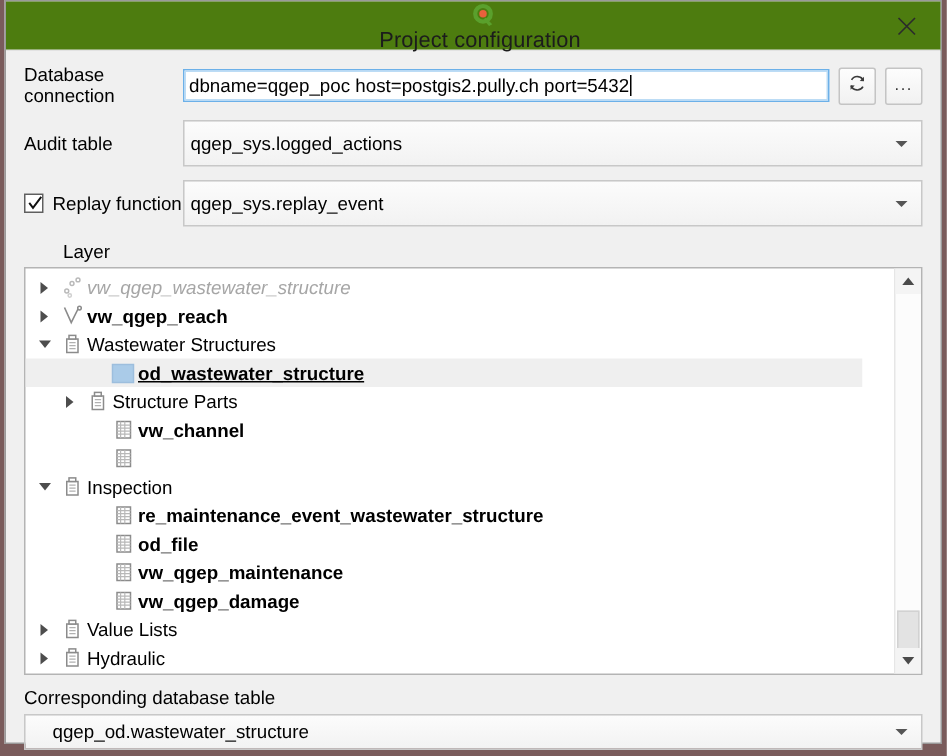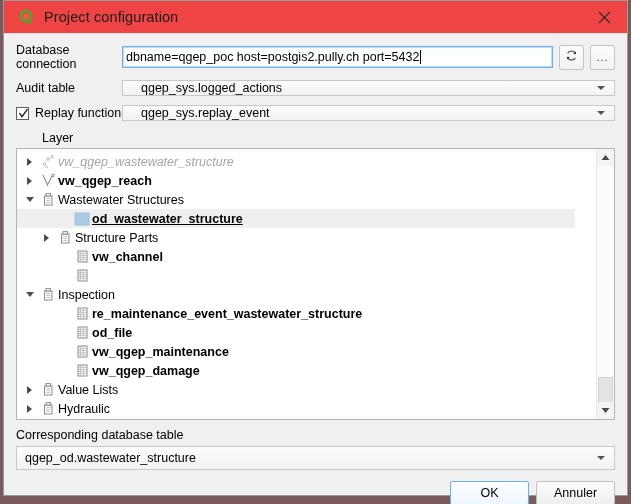--- a/index.html
+++ b/index.html
@@ -18,24 +18,25 @@
     left: 3px; top: 0px;
     width: 625px; height: 496px;
     background: #f0f0f0;
     border: 1px solid #9a9a9a;
     box-sizing: border-box;
   }
   
   .titlebar {
     position: relative;
     height: 32px;
-    background: #ef4444;
+    background: #4d7c0f;
     border-bottom: 1px solid #e2e2e2;
     display: flex;
     align-items: center;
+    flex-direction: column;
   }
   .app-icon {
     width: 18px; height: 18px;
     margin-left: 13px;
     position: relative;
     flex: none;
   }
   .title-text {
     margin-left: 9px;
     font-size: 14.5px;
@@ -97,27 +98,27 @@
     background: linear-gradient(#fdfdfd, #f1f1f1);
     border: 1px solid #c4c4c4;
     border-radius: 2px;
     display: flex; align-items: center; justify-content: center;
     box-sizing: border-box;
   }
   .dots { letter-spacing: 1px; font-size: 11px; color: #333; line-height: 6px; }
 
   .combo {
     flex: 1;
-    height: 16px;
+    height: 31px;
     background: linear-gradient(#fcfcfc, #f2f2f2);
     border: 1px solid #c8c8c8;
     box-sizing: border-box;
     display: flex;
     align-items: center;
-    padding-left: 18px;
+    padding-left: 4px;
     font-size: 12.5px;
     position: relative;
   }
   .combo .arrow {
     position: absolute;
     right: 9px; top: 50%;
     margin-top: -2px;
     width: 0; height: 0;
     border-left: 4px solid transparent;
     border-right: 4px solid transparent;
@@ -200,21 +201,21 @@
 
   .bottom-label { margin-top: 8px; font-size: 12.5px; }
   .bottom-combo {
     margin-top: 4px;
     height: 24px;
     width: 100%;
     background: linear-gradient(#fcfcfc, #f2f2f2);
     border: 1px solid #c8c8c8;
     box-sizing: border-box;
     display:flex; align-items:center;
-    padding-left: 8px;
+    padding-left: 18px;
     font-size: 12.5px;
     position: relative;
   }
   .bottom-combo .arrow {
     position: absolute; right: 9px; top:50%; margin-top:-2px;
     width:0;height:0;border-left:4px solid transparent;border-right:4px solid transparent;border-top:4px solid #555;
   }
   .btn-row {
     margin-top: 11px;
     display: flex;

